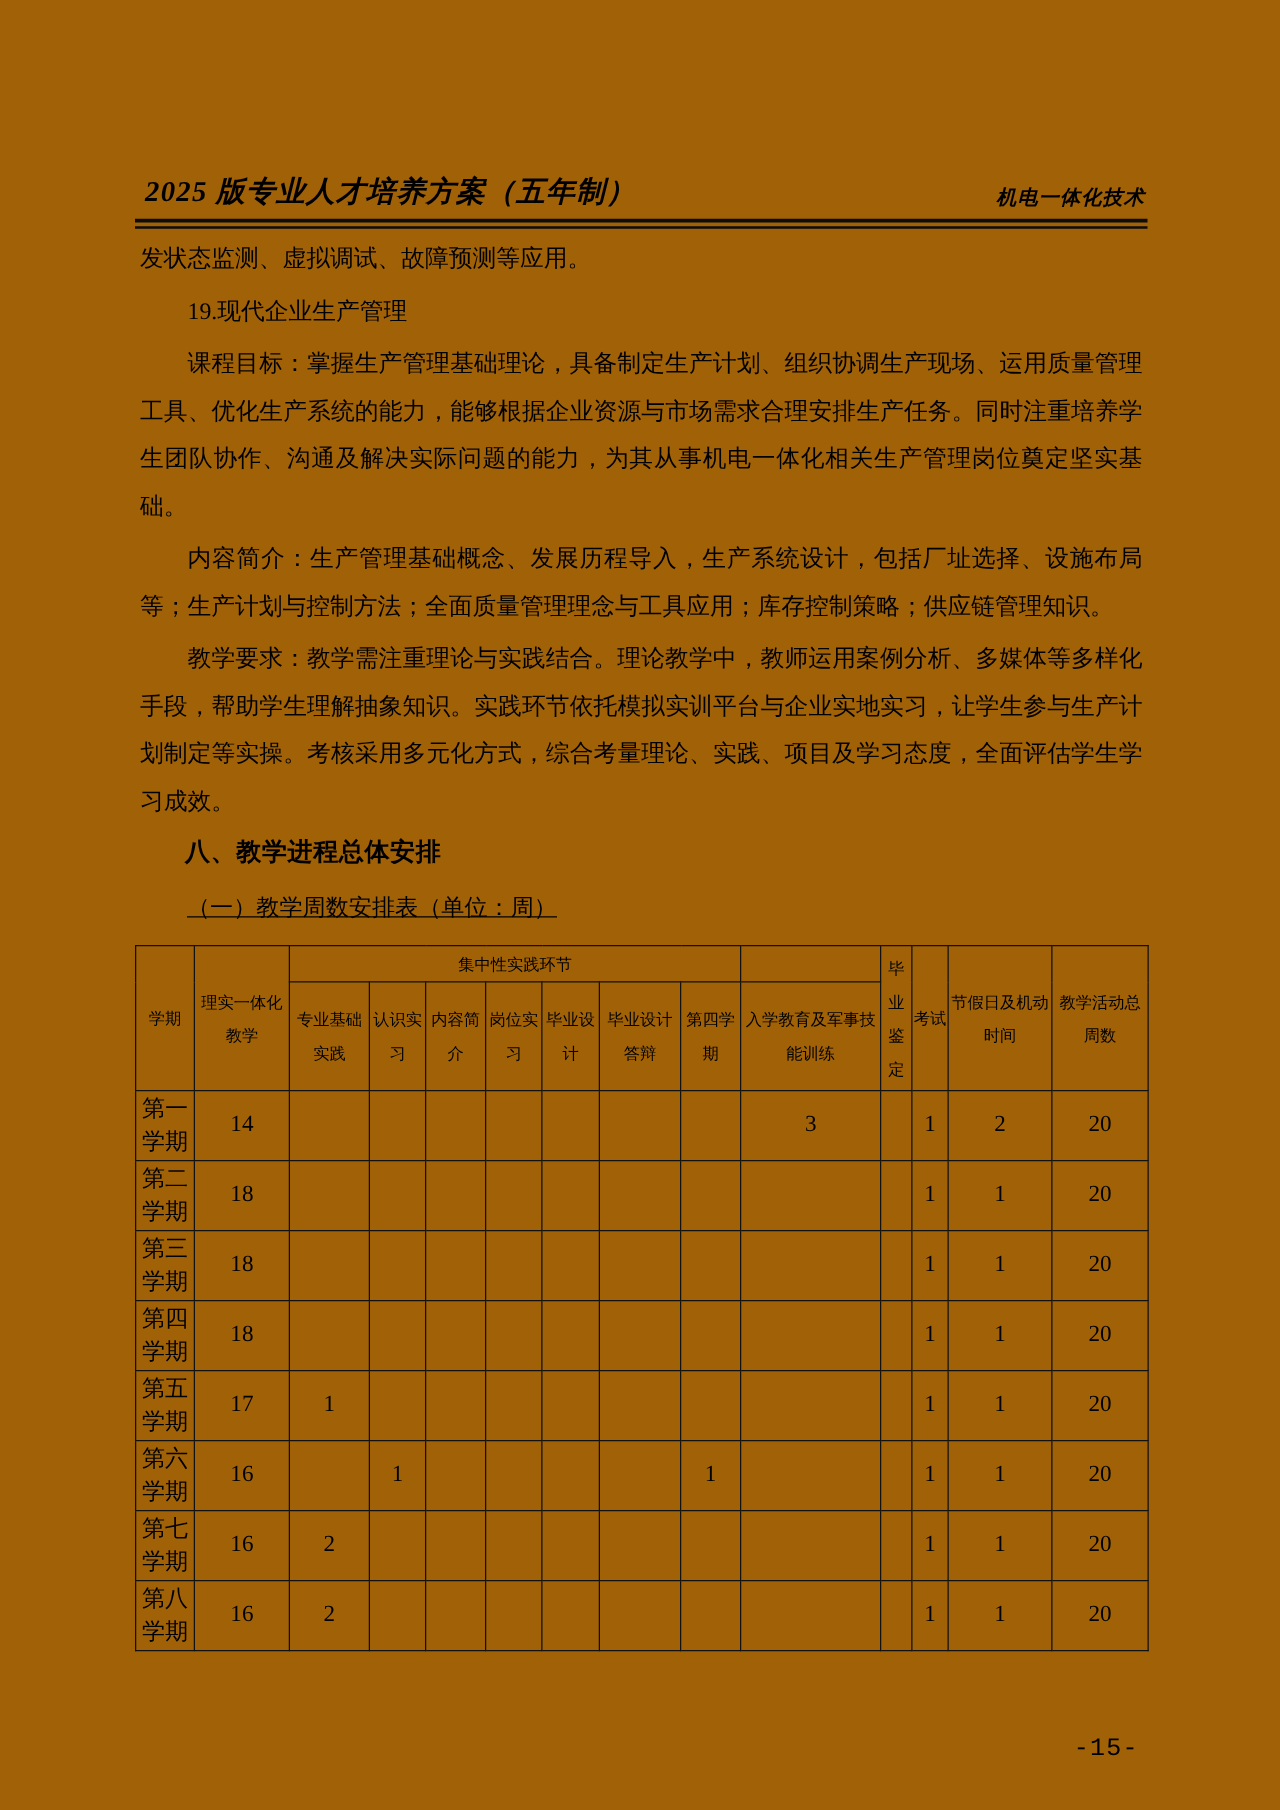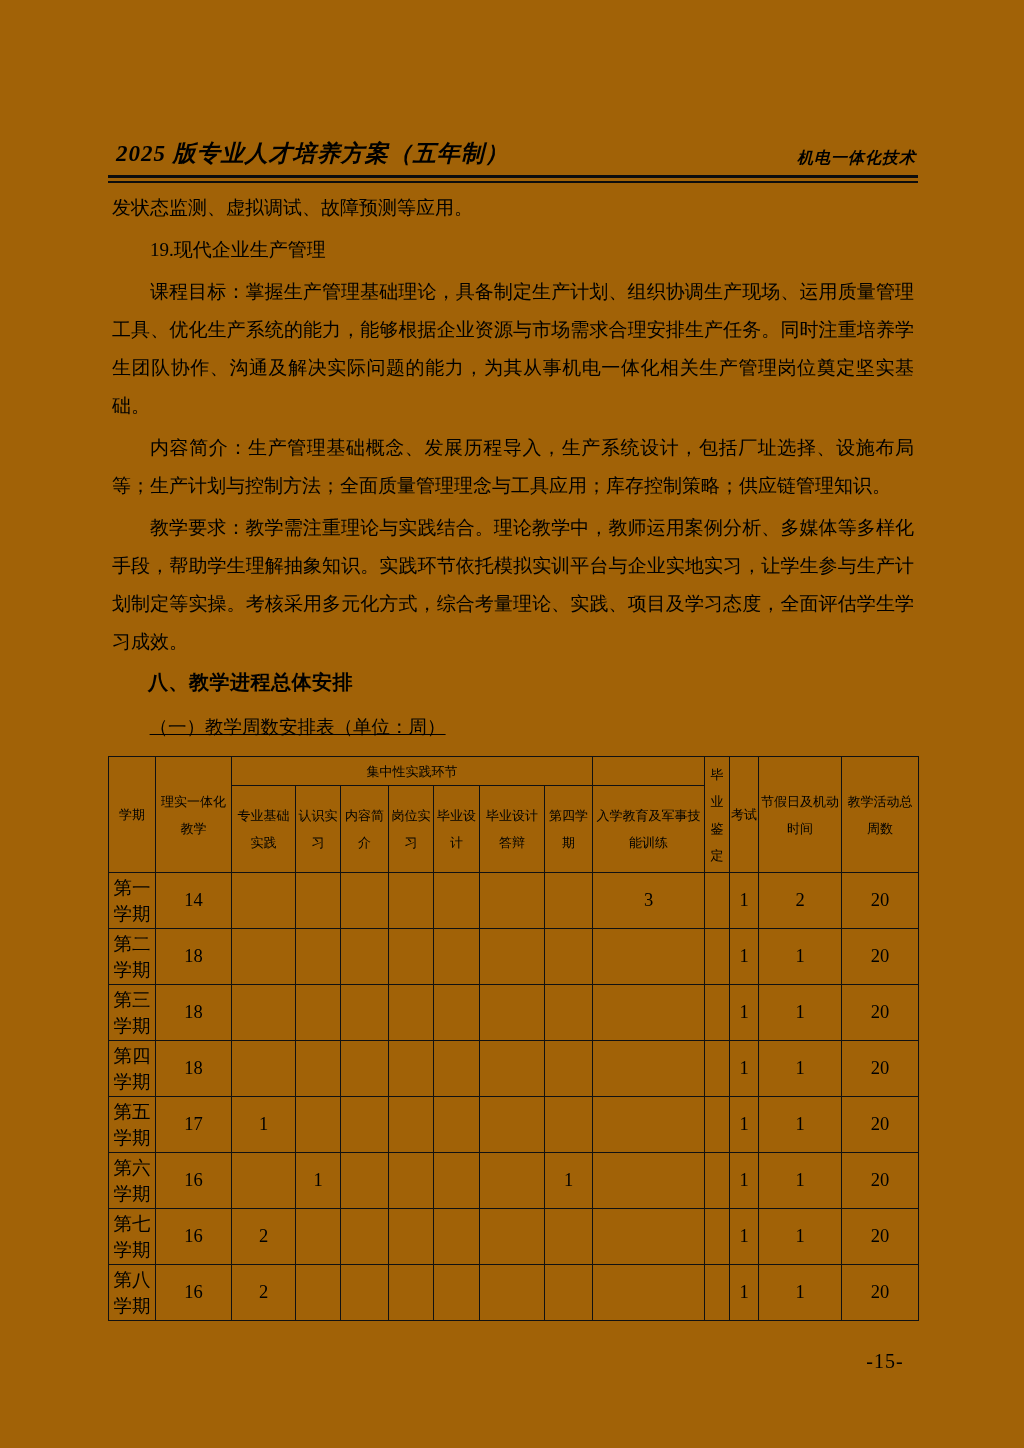--- a/index.html
+++ b/index.html
@@ -49,22 +49,22 @@
     overflow:hidden;
   }
   table.weeks th{font-size:13px;line-height:27px;}
   tr.hr1 th{height:28px;}
   tr.hr2 th{height:86px;margin-left:16px;}
   th.vert{line-height:23px;padding:0;}
   td.sem{line-height:26px;}
   table.weeks tbody td{height:55px;font-size:18.5px;}
   
   .page-number{
-    position:absolute;top:1350px;left:845px;width:80px;
-    font-size:20px;text-align:center;letter-spacing:1px;
+    position:absolute;top:1388px;left:845px;width:80px;
+    font-size:20px;text-align:center;letter-spacing:1px;font-family:Liberation Mono, monospace;
   }
 </style>
 </head>
 <body>
 
 <div class="page">
   <div class="content">
 
     <div class="page-header">
       <div class="ph-left">2025 版专业人才培养方案（五年制）</div>

